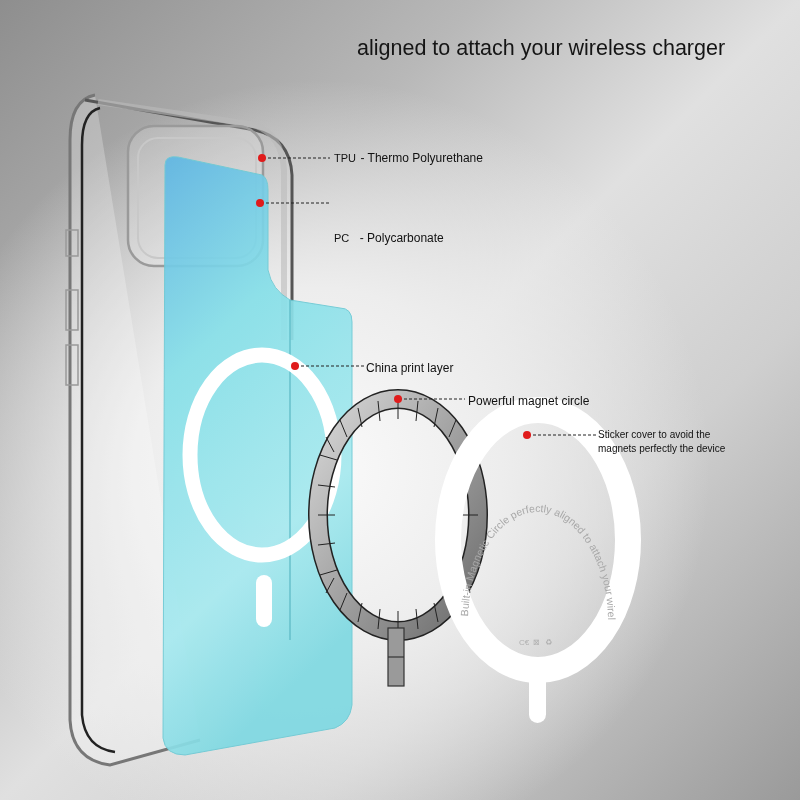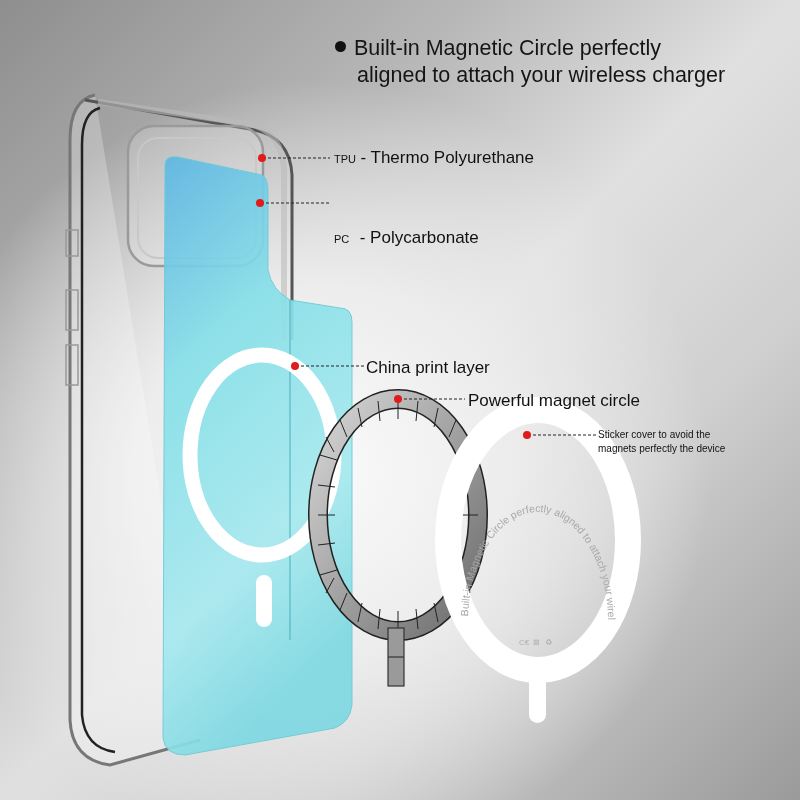--- a/index.html
+++ b/index.html
@@ -18,21 +18,21 @@
     font-size: 21.5px; line-height: 27px; color: #151515;
   }
   .headline .bullet {
     display: inline-block; width: 11px; height: 11px; border-radius: 50%;
     background: #111; margin-right: 8px; vertical-align: 3px;
   }
   .headline .line2 { padding-left: 22px; }
 
   .callout { position: absolute; color: #111; white-space: nowrap; }
   .callout .big { font-size: 11px; }
-  .callout .small { font-size: 17px; }
+  .callout .small { font-size: 12px; }
   .callout.multi { font-size: 10px; line-height: 14px; }
 </style>
 </head>
 <body>
 
 <div class="stage">
 
   <svg class="art" width="800" height="800" viewBox="0 0 800 800">
     <defs>
       <linearGradient id="pcGrad" x1="0" y1="0" x2="0.3" y2="1">
@@ -126,23 +126,20 @@
       <line x1="296" y1="366" x2="364" y2="366" stroke="#222" stroke-width="1" stroke-dasharray="3,2"></line>
       <circle cx="295" cy="366" r="4" fill="#e01b1b"></circle>
       <line x1="399" y1="399" x2="465" y2="399" stroke="#222" stroke-width="1" stroke-dasharray="3,2"></line>
       <circle cx="398" cy="399" r="4" fill="#e01b1b"></circle>
       <line x1="528" y1="435" x2="596" y2="435" stroke="#222" stroke-width="1" stroke-dasharray="3,2"></line>
       <circle cx="527" cy="435" r="4" fill="#e01b1b"></circle>
     </g>
   </svg>
 
   <div class="headline">
-    <div>
-      <span class="bullet"></span><span>Built-in Magnetic Circle perfectly</span>
-    </div>
     <div class="line2">aligned to attach your wireless charger</div>
   </div>
 
   <div class="callout" style="left:334px; top:148px;">
     <span class="big">TPU</span>
     <span class="small">- Thermo Polyurethane</span>
   </div>
 
   <div class="callout" style="left:334px; top:193px;margin-top:35px;">
     <span class="big">PC</span>

